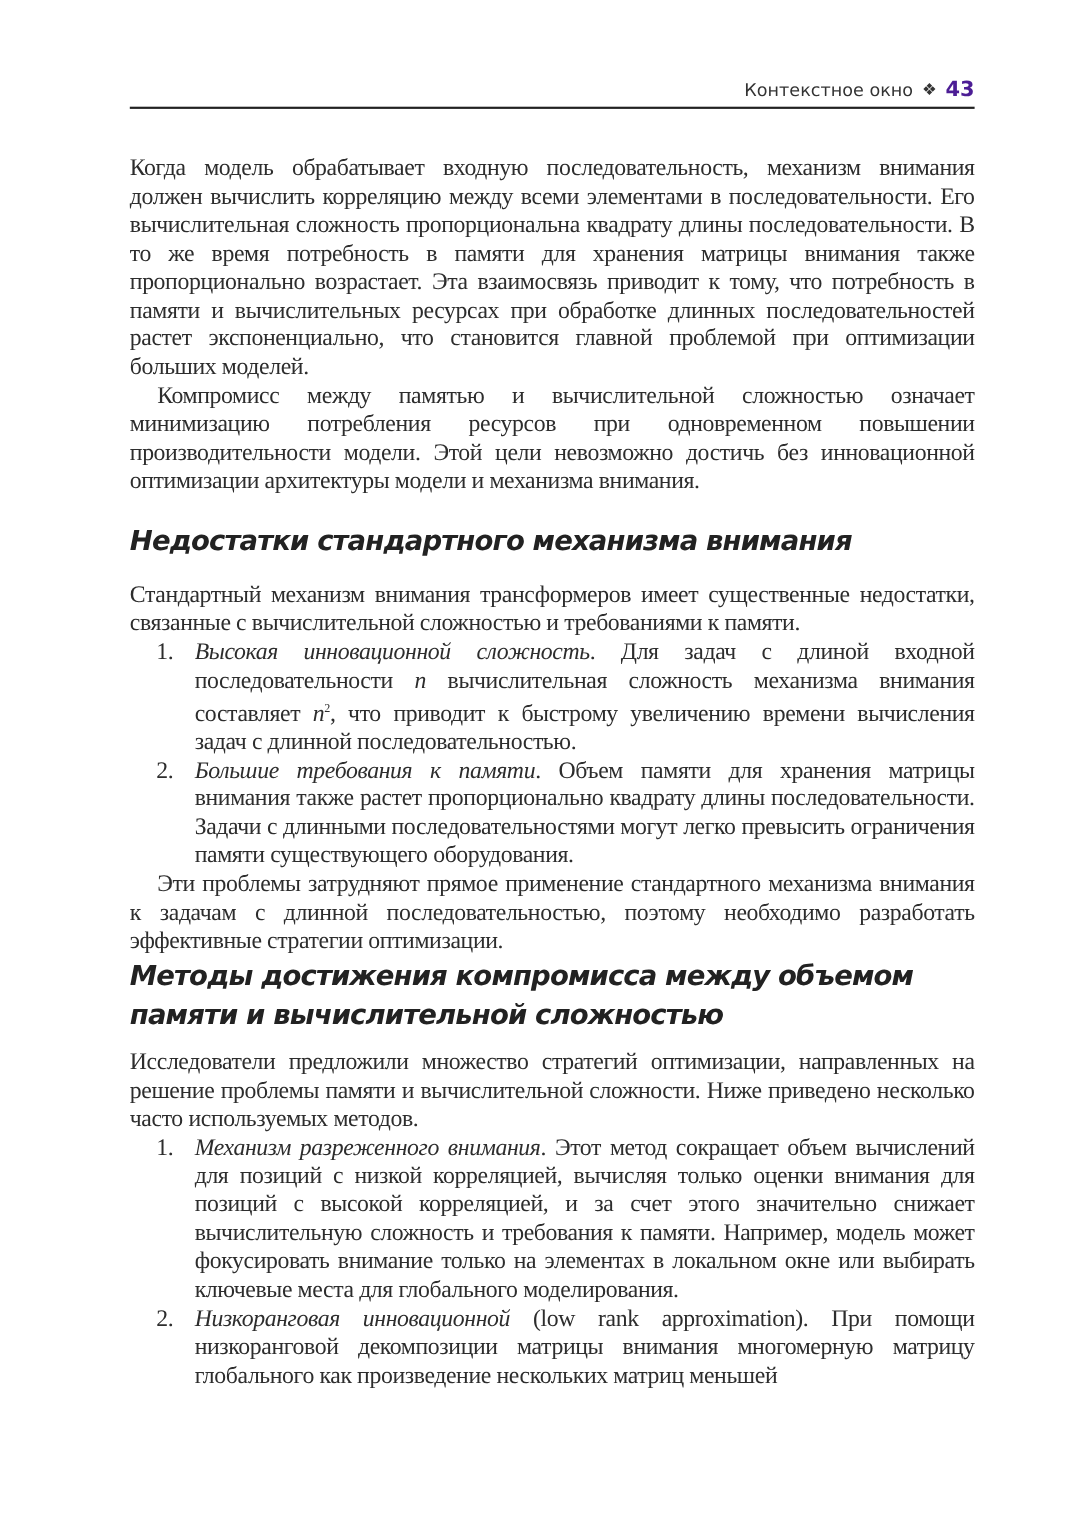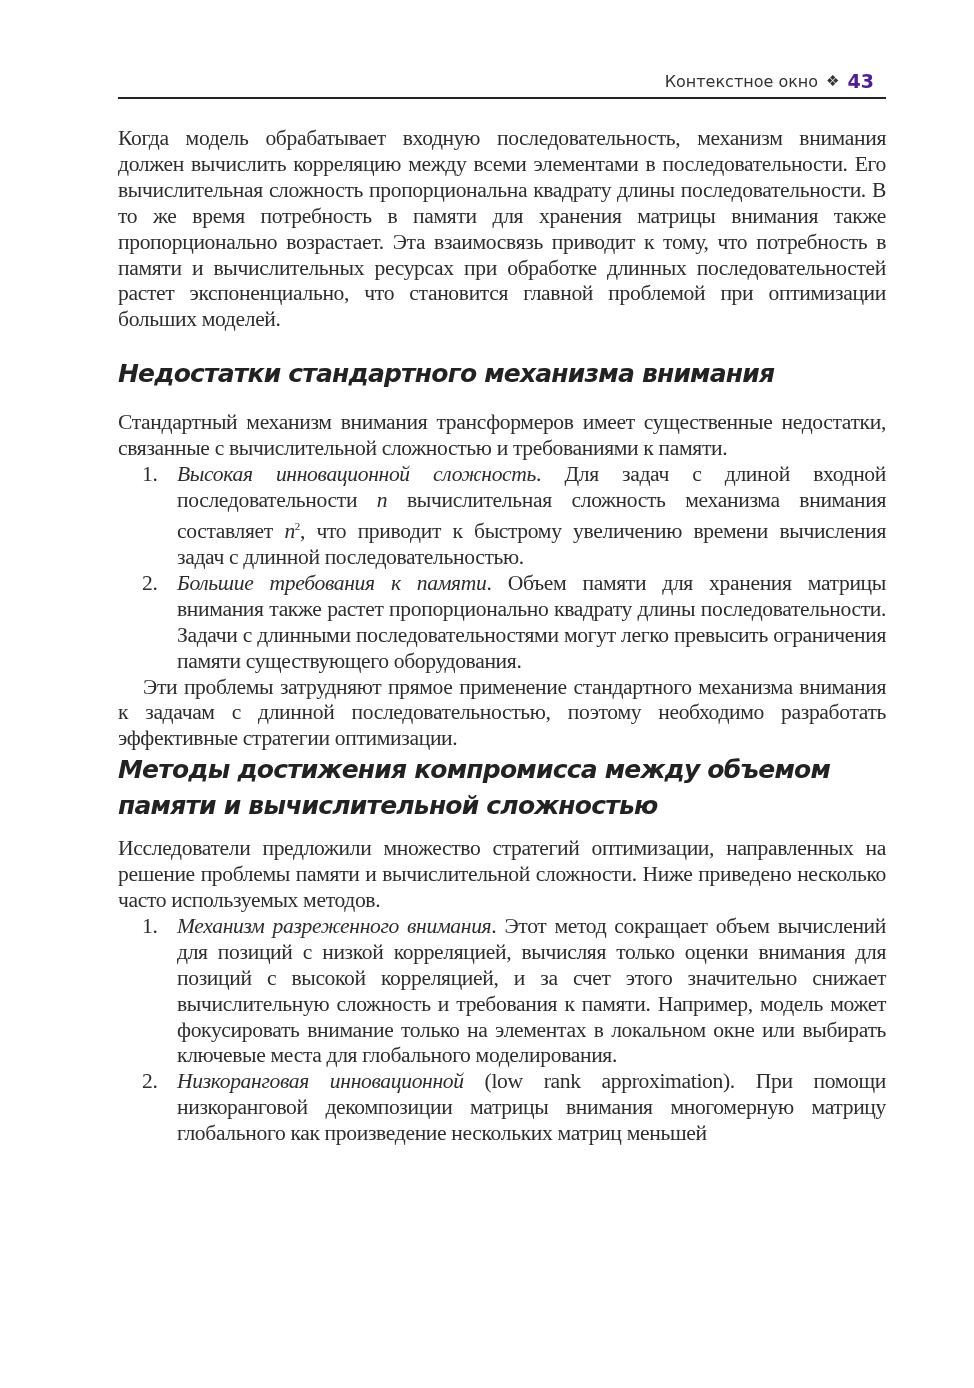--- a/index.html
+++ b/index.html
@@ -1,26 +1,26 @@
 <!DOCTYPE html>
 <html><head>
   <meta charset="utf-8">
   <style>
     html, body { margin: 0; padding: 0; background: #ffffff; }
     body { width: 974px; height: 1388px; position: relative; overflow: hidden; }
     .page { position: absolute; left: 118px; top: 0; width: 768px; color: #2a2a2a; }
     .running-head {
-      position: absolute; top: 70px; right: 12px;
+      position: absolute; top: 70px; right: 0;
       font-family: "DejaVu Sans", sans-serif; font-size: 16px; color: #333;
       display: flex; align-items: center; gap: 8px; text-align: right;
     }
     .running-head .ornament { font-size: 15px; }
     .running-head .page-num { font-weight: bold; font-size: 19px; color: #4c1d95; }
     .rule { position: absolute; top: 97px; left: 0; width: 768px; height: 2px; background: #222; }
-    .body { position: absolute; top: 126px; left: 0; width: 768px;
+    .body { position: absolute; top: 140px; left: 0; width: 768px;
       font-family: "Liberation Serif", serif; font-size: 21.6px; line-height: 25.9px;
       text-align: justify; color: #2d2d2d; letter-spacing: -0.35px; }
     p { margin: 0; }
     p.indent { text-indent: 25px; }
     h2 { font-family: "DejaVu Sans", sans-serif; font-style: italic; font-weight: bold;
       font-size: 25px; line-height: 36px; margin: 0; color: #222; letter-spacing: -0.8px; }
     .h-first { margin-top: 23px; margin-bottom: 18px; }
     .h-second { margin-bottom: 12px; }
     ol { list-style: none; margin: 0; padding: 0; }
     ol li { position: relative; padding-left: 59px; }
@@ -33,20 +33,21 @@
 <div class="page">
   <div class="running-head">
     <span>Контекстное окно</span>
     <span class="ornament">❖</span>
     <span class="page-num">43</span>
   </div>
   <div class="rule"></div>
 
   <div class="body">
     <p>Когда модель обрабатывает входную последовательность, механизм внимания должен вычислить корреляцию между всеми элементами в последовательности. Его вычислительная сложность пропорциональна квадрату длины последовательности. В то же время потребность в памяти для хранения матрицы внимания также пропорционально возрастает. Эта взаимосвязь приводит к тому, что потребность в памяти и вычислительных ресурсах при обработке длинных последовательностей растет экспоненциально, что становится главной проблемой при оптимизации больших моделей.</p>
+    <p class="indent">Компромисс между памятью и вычислительной сложностью означает минимизацию потребления ресурсов при одновременном повышении производительности модели. Этой цели невозможно достичь без инновационной оптимизации архитектуры модели и механизма внимания.</p>
 
     <h2 class="h-first">Недостатки стандартного механизма внимания</h2>
     <p>Стандартный механизм внимания трансформеров имеет существенные недостатки, связанные с вычислительной сложностью и требованиями к памяти.</p>
     <ol>
       <li>
         <span class="num">1.</span><em>Высокая инновационной сложность</em><span>. Для задач с длиной входной последовательности </span><em>n</em><span> вычислительная сложность механизма внимания составляет </span><em>n</em><sup style="font-size:11px">2</sup><span>, что приводит к быстрому увеличению времени вычисления задач с длинной последовательностью.</span>
       </li>
       <li>
         <span class="num">2.</span><em>Большие требования к памяти</em><span>. Объем памяти для хранения матрицы внимания также растет пропорционально квадрату длины последовательности. Задачи с длинными последовательностями могут легко превысить ограничения памяти существующего оборудования.</span>
       </li>

